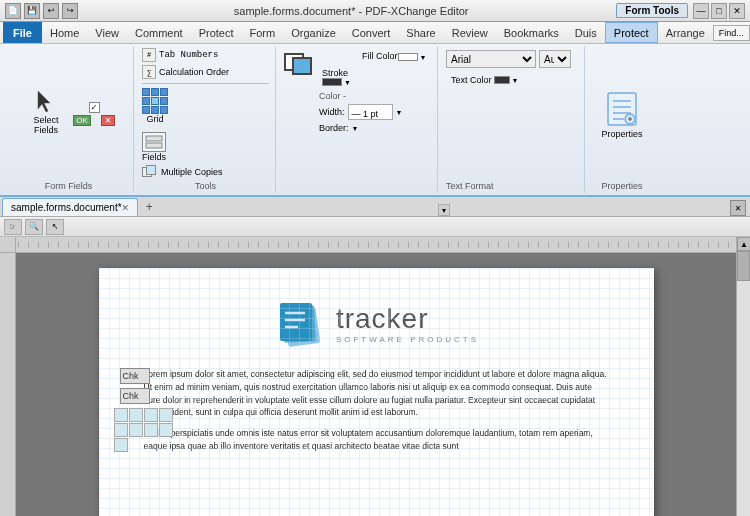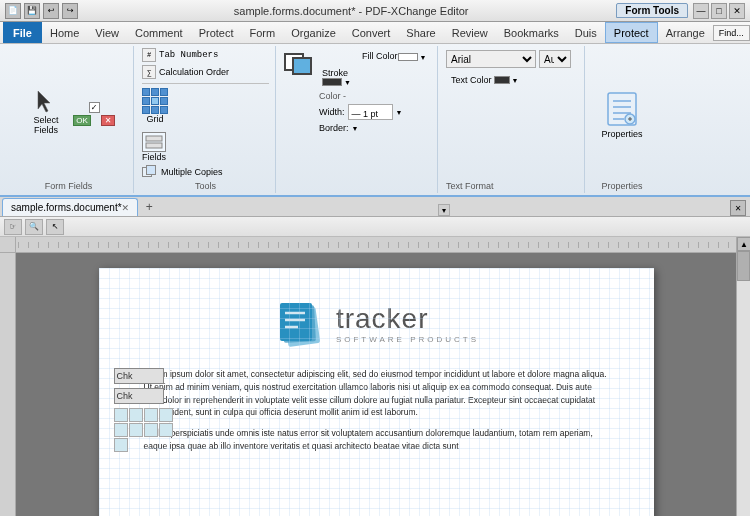--- a/index.html
+++ b/index.html
@@ -265,29 +265,30 @@
       text-transform: uppercase;
     }
 
     
     .form-fields-area {
       position: absolute;
       left: 15px;
       top: 100px;
     }
     .field-checkbox {
-      width: 50px; height: 16px;
+      width: 30px; height: 16px;
       background: #e0e0e0;
       border: 1px solid #888;
       margin-bottom: 4px;
       display: flex;
       align-items: center;
       padding: 0 2px;
       font-size: 9px;
       color: #333;
+      margin-left: 6px;
     }
     .field-grid {
       display: grid;
       grid-template-columns: repeat(4, 14px);
       grid-template-rows: repeat(3, 14px);
       gap: 1px;
       margin-top: 3px;
     }
     .field-cell {
       width: 14px; height: 14px;

